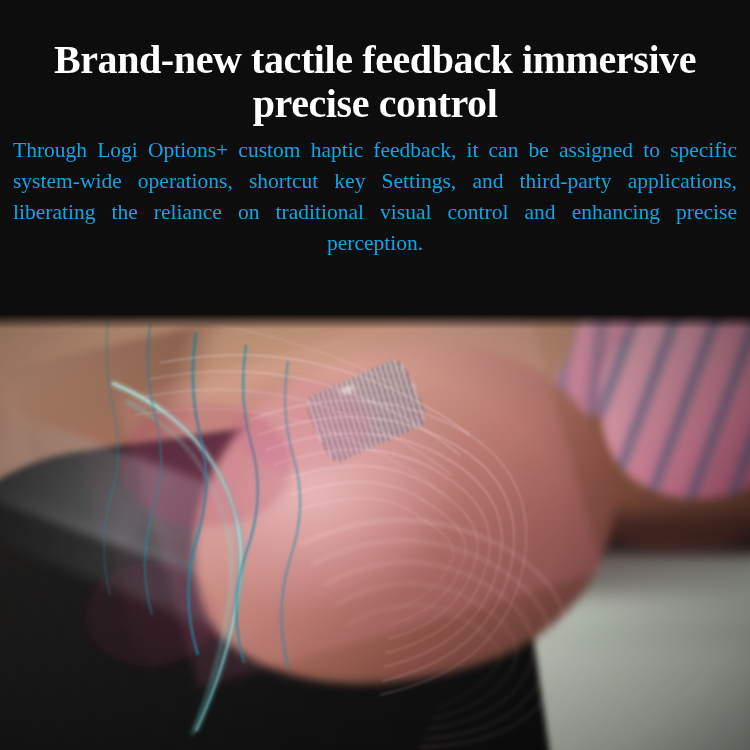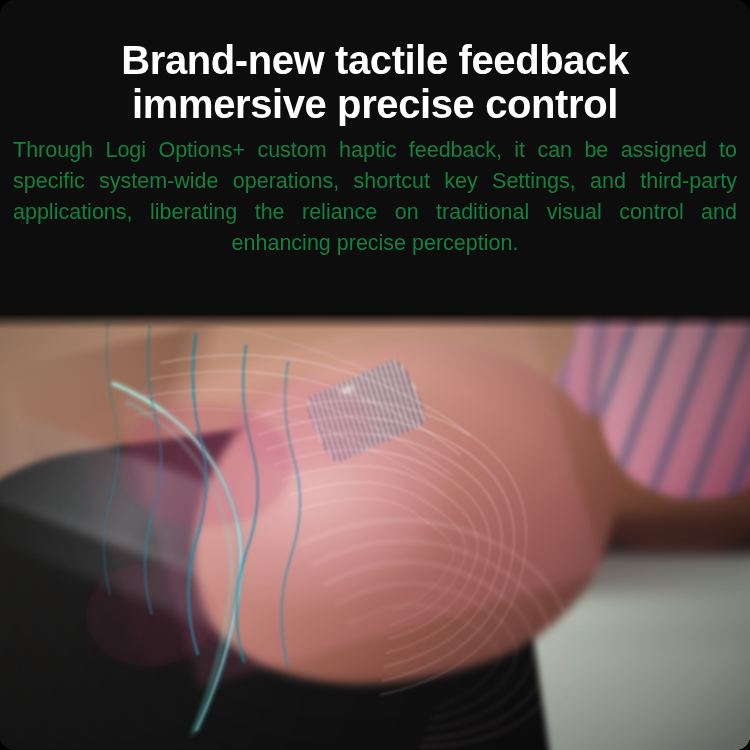--- a/index.html
+++ b/index.html
@@ -6,23 +6,22 @@
   html, body {
     margin: 0;
     padding: 0;
     background: #000;
   }
   #page {
     position: relative;
     width: 750px;
     height: 750px;
     overflow: hidden;
-    font-family: Liberation Sans, sans-serif;
+    font-family: Liberation Serif, serif;
     background: #0d0d0d;
-    border-radius: 15px;
   }
 
   
   .text-panel {
     position: absolute;
     left: 0; top: 0;
     width: 750px;
     height: 315px;
     background: #0d0d0d;
     box-sizing: border-box;
@@ -39,21 +38,21 @@
     line-height: 44px;
     letter-spacing: -0.4px;
     margin: 0;
     padding: 0 40px;
     box-sizing: border-box;
   }
   .body-copy {
     position: absolute;
     left: 13px; top: 135px;
     width: 724px;
-    color: #15803d;
+    color: #0ea5e9;
     font-size: 21.5px;
     line-height: 31px;
     text-align: justify;
     text-align-last: center;
     -webkit-hyphens: auto;
     hyphens: auto;
     margin: 0;
     word-spacing: 0px;
   }
 

